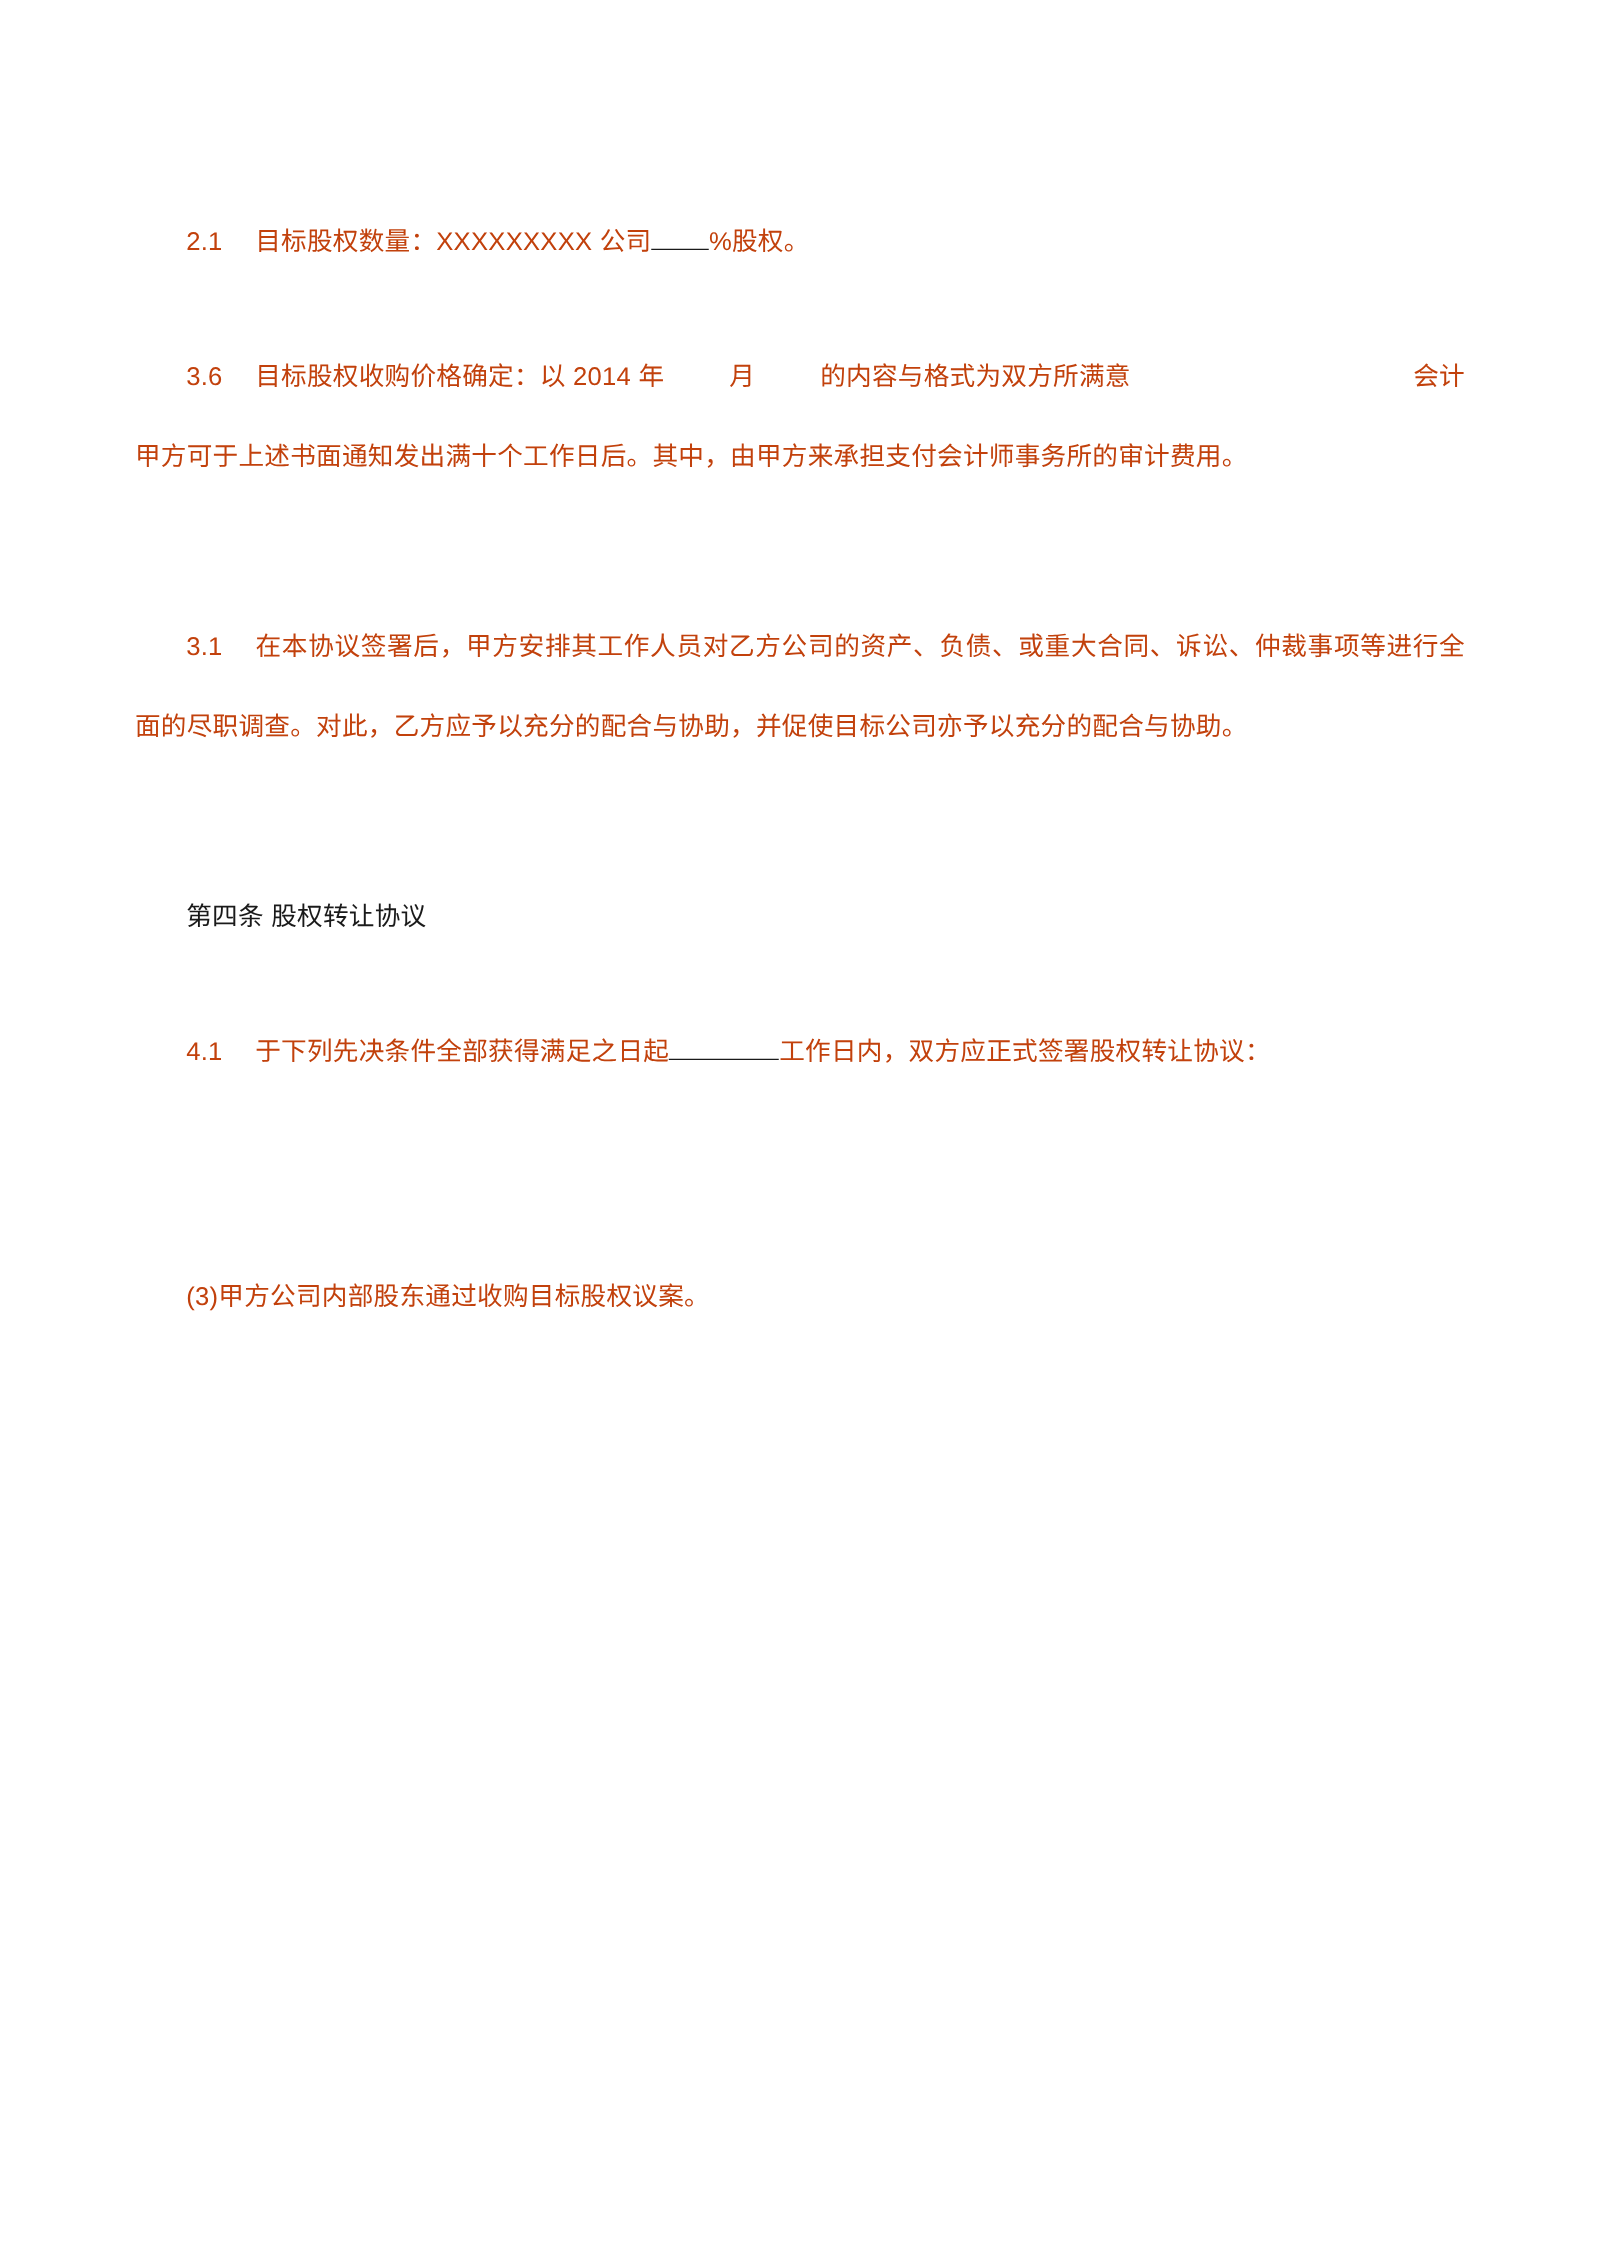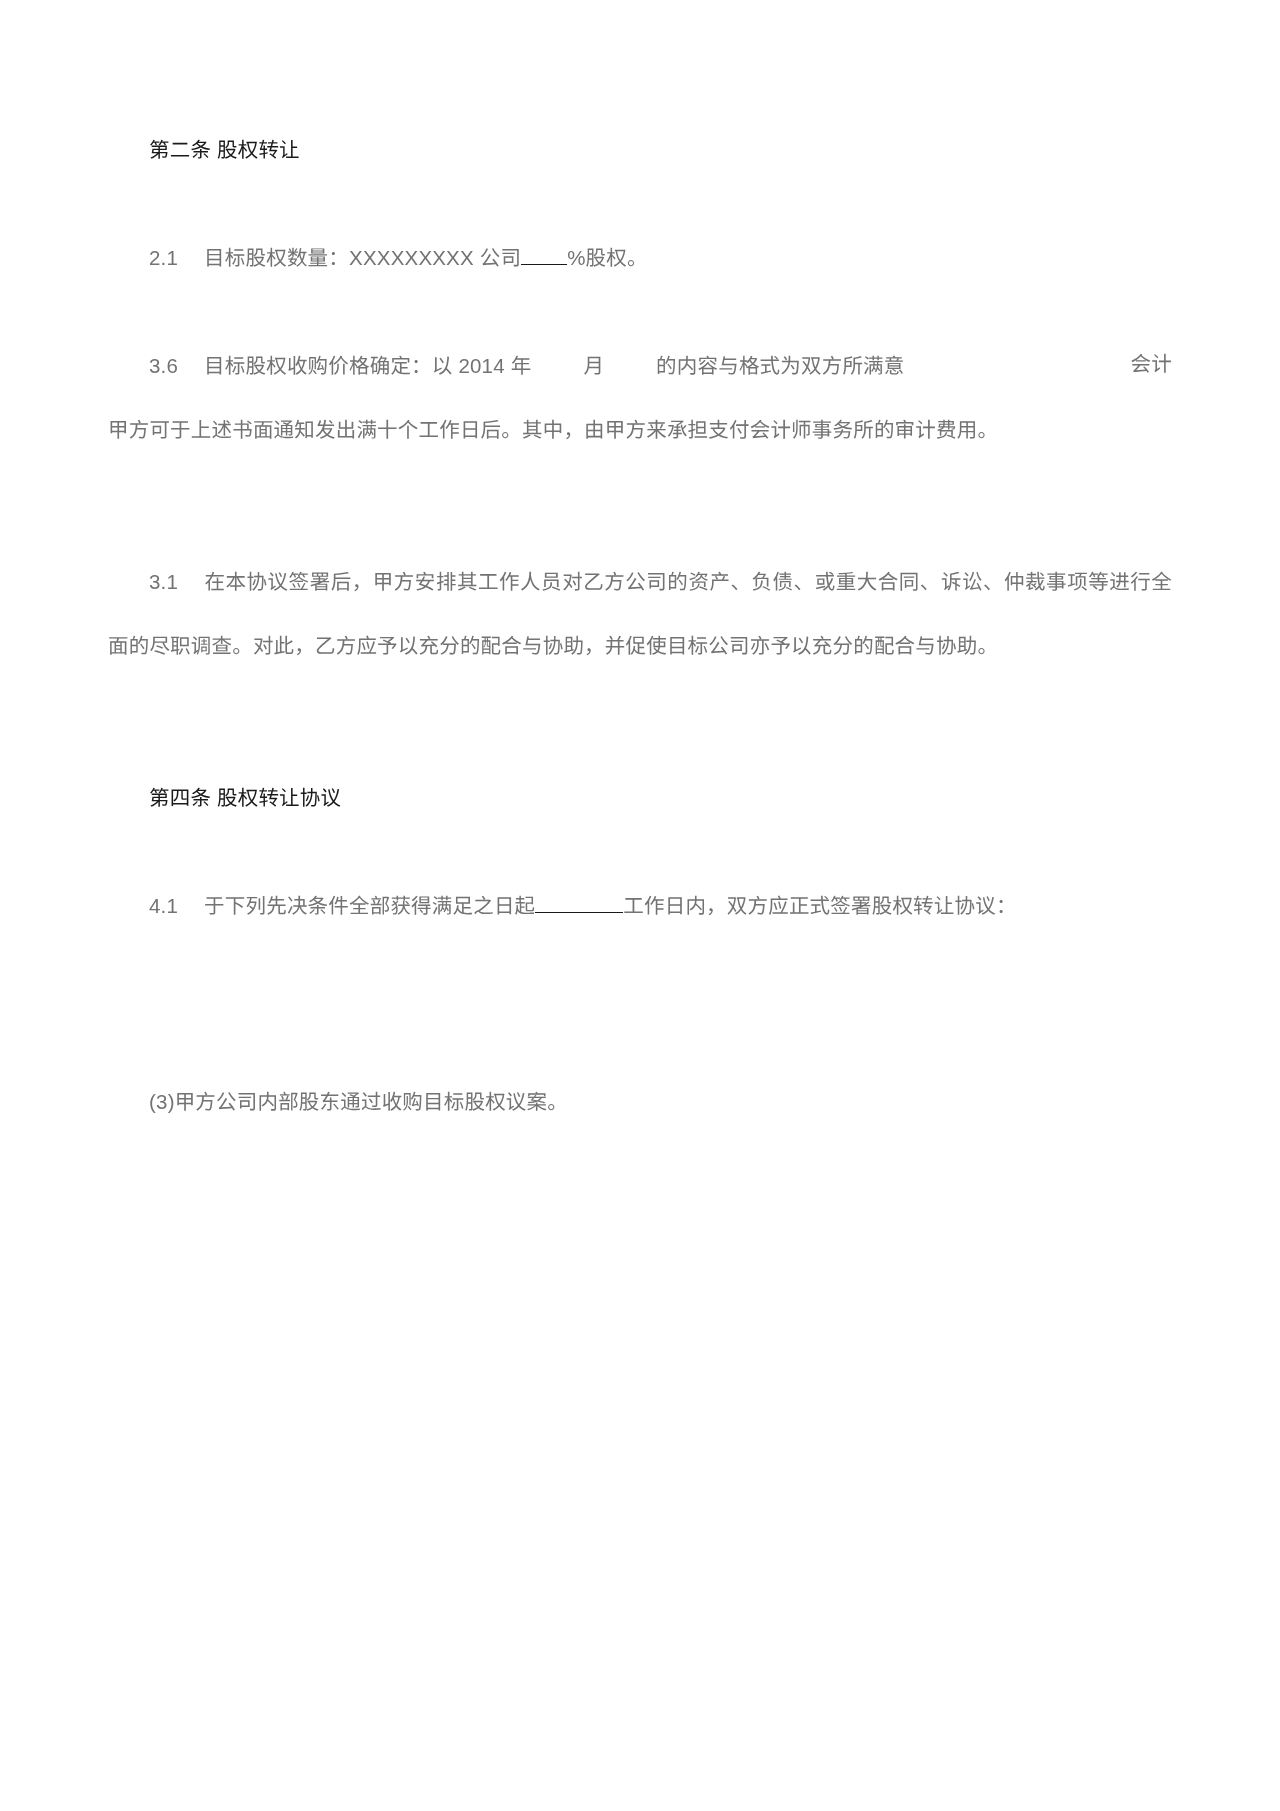--- a/index.html
+++ b/index.html
@@ -21,21 +21,21 @@
     box-sizing: border-box;
     padding: 118px 108px 80px 108px;
     overflow: hidden;
   }
   .doc-body {
     width: 100%;
   }
   .para {
     font-size: 20.5px;
     line-height: 64px;
-    color: #737373;
+    color: #c2410c;
     margin: 0;
     text-align: justify;
     text-justify: inter-ideograph;
     letter-spacing: 0.2px;
   }
   .heading {
     margin: 0;
     font-size: 20.5px;
     line-height: 64px;
     color: #1a1a1a;
@@ -58,36 +58,34 @@
     min-width: 88px;
     border-bottom: 1.4px solid #1a1a1a;
     vertical-align: baseline;
   }
   .space-cell {
     display: inline-block;
     width: 26px;
   }
   .tail-right {
     float: right;
-    font-family: Liberation Mono, monospace;
   }
   .clearfix::after {
     content: "";
     display: block;
     clear: both;
   }
   .no-indent { text-indent: 0; }
 </style>
 </head>
 <body>
 
 <div class="page">
   <div class="doc-body">
 
-    <p class="heading">第二条  股权转让</p>
 
     <div class="gap-sm"></div>
 
     <p class="para indent"><span>2.1</span><span class="space-cell"></span><span>目标股权数量：XXXXXXXXX 公司</span><span class="blank-short"></span><span>%股权。</span></p>
 
     <div class="gap-sm"></div>
 
     <p class="para indent clearfix no-indent" style="text-indent:2em;"><span>3.6</span><span class="space-cell"></span><span>目标股权收购价格确定：以 2014 年</span><span class="space-cell"></span><span class="space-cell"></span><span>月</span><span class="space-cell"></span><span class="space-cell"></span><span>的内容与格式为双方所满意</span><span class="tail-right">会计</span></p>
 
     <p class="para no-indent">甲方可于上述书面通知发出满十个工作日后。其中，由甲方来承担支付会计师事务所的审计费用。</p>

